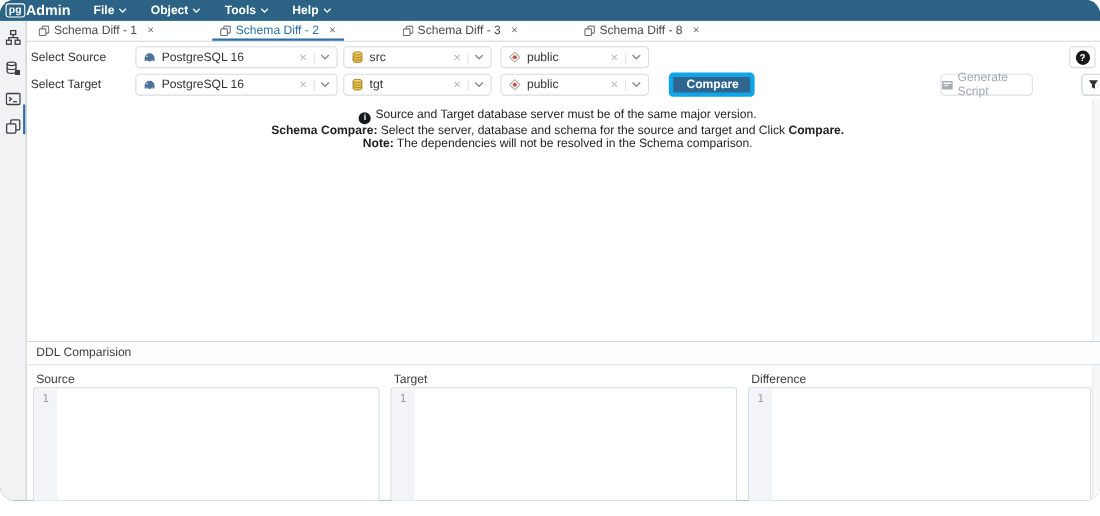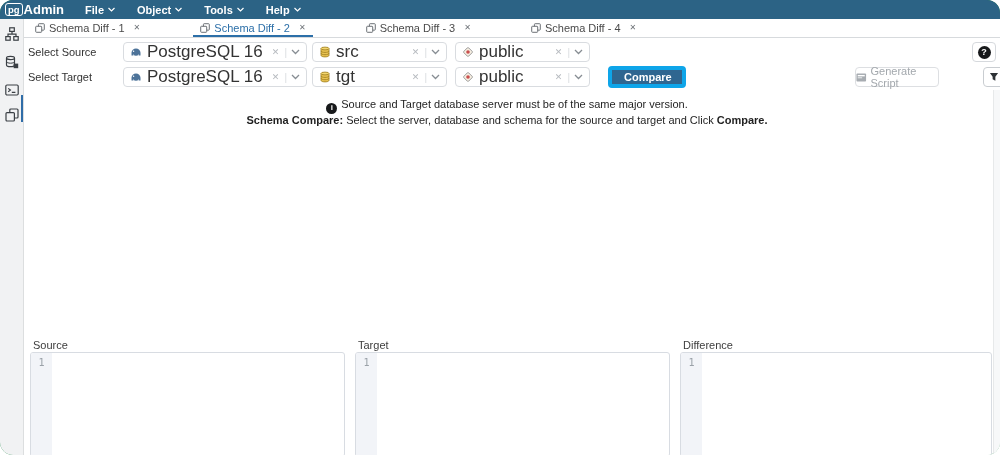--- a/index.html
+++ b/index.html
@@ -39,21 +39,21 @@
   .content { position:absolute; left:24px; top:38px; right:0; bottom:0; background:#fff; }
 
   .scrollstrip { position:absolute; top:52px; right:0; bottom:0; width:7px;
                  background:#f7f8f9; border-left:1px solid #e7e9ea; z-index:0; }
 
   .row-label { position:absolute; left:4px; font-size:11px; color:#333; line-height:20px; }
 
   .sel { position:absolute; height:20px; background:#fff; border:1px solid #d9dce0;
          border-radius:4px; display:flex; align-items:center; padding:0 6px; cursor:pointer; }
   .sel .ic { display:flex; margin-right:5px; flex:0 0 auto; }
-  .sel .val { font-size:17px; color:#333; flex:1 1 auto; overflow:hidden; white-space:nowrap; }
+  .sel .val { font-size:11px; color:#333; flex:1 1 auto; overflow:hidden; white-space:nowrap; }
   .sel .clr { color:#b6babf; font-size:9px; margin-right:5px; cursor:pointer; }
   .sel .div { color:#d9dcdf; font-size:10px; margin-right:4px; }
   .sel .chev { display:flex; cursor:pointer; }
 
   .btn-compare { position:absolute; left:584px; top:28px; height:22px; width:78px;
                  background:#2f6690; border:4px solid #0ea5e9; border-radius:4px; color:#fff;
                  font-size:11px; font-weight:600; display:flex; align-items:center;
                  padding:0 7px; cursor:pointer; z-index:2; }
   .btn-compare .txt { margin-left:5px; }
   .btn-compare .vdiv { width:1px; height:12px; background:rgba(255,255,255,.35); margin:0 6px 0 7px; }
@@ -188,21 +188,21 @@
           <path d="M4.8 4.6 V2 a1 1 0 0 1 1-1 H12 a1 1 0 0 1 1 1 v7 a1 1 0 0 1 -1 1 H9.4"></path>
         </svg>
       <span>Schema Diff - 3</span>
       <span class="close">✕</span>
     </div>
     <div class="tab">
       <svg width="10" height="10" viewBox="0 0 14 14" fill="none" stroke="#6b7075" stroke-width="1.4">
           <rect x="1" y="4.6" width="8.4" height="8.4" rx="1"></rect>
           <path d="M4.8 4.6 V2 a1 1 0 0 1 1-1 H12 a1 1 0 0 1 1 1 v7 a1 1 0 0 1 -1 1 H9.4"></path>
         </svg>
-      <span>Schema Diff - 4</span>
+      <span>Schema Diff - 8</span>
       <span class="close">✕</span>
     </div>
   </div>
 
   <div class="content">
 
     <div class="scrollstrip"></div>
 
     <div class="row-label" style="top:4px;">Select Source</div>
     <div class="sel" style="left:99px; top:4px; width:184px;">
@@ -350,22 +350,28 @@
       </span>
     </div>
 
     <div class="help">
       <div>
         <span class="info-dot">i</span><span>Source and Target database server must be of the same major version.</span>
       </div>
       <div>
         <b>Schema Compare:</b><span> Select the server, database and schema for the source and target and Click </span><b>Compare.</b>
       </div>
-    </div>
-
+      <div>
+        <b>Note:</b><span> The dependencies will not be resolved in the Schema comparison.</span>
+      </div>
+    </div>
+
+    <div class="ddl-header">
+      <span>DDL Comparision</span>
+    </div>
 
     <div class="pane-label" style="left:9px;">Source</div>
     <div class="pane-label" style="left:334px;">Target</div>
     <div class="pane-label" style="left:659px;">Difference</div>
 
     <div class="editor" style="left:6px; width:315px;">
       <div class="gutter">
         <span class="lnum">1</span>
       </div>
     </div>

